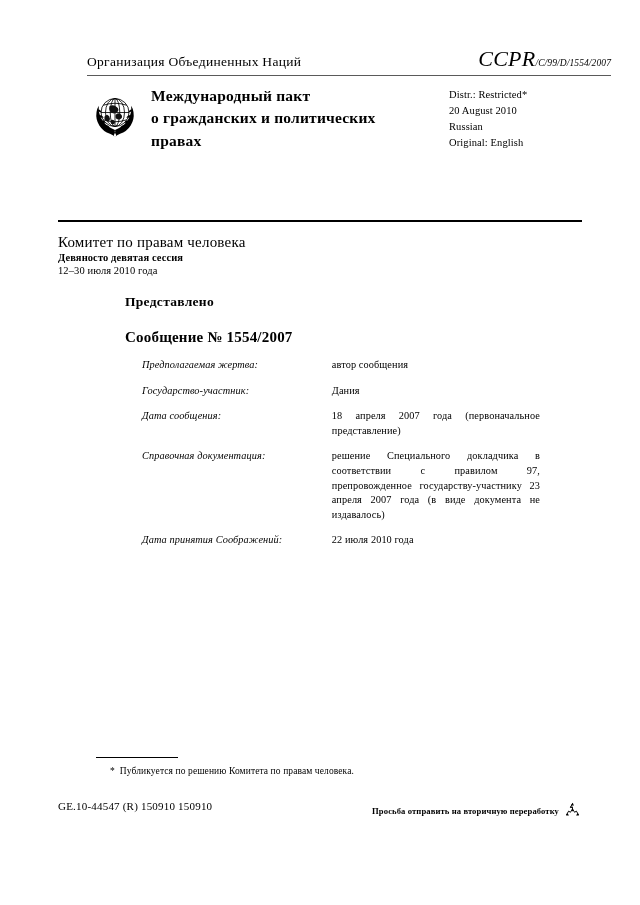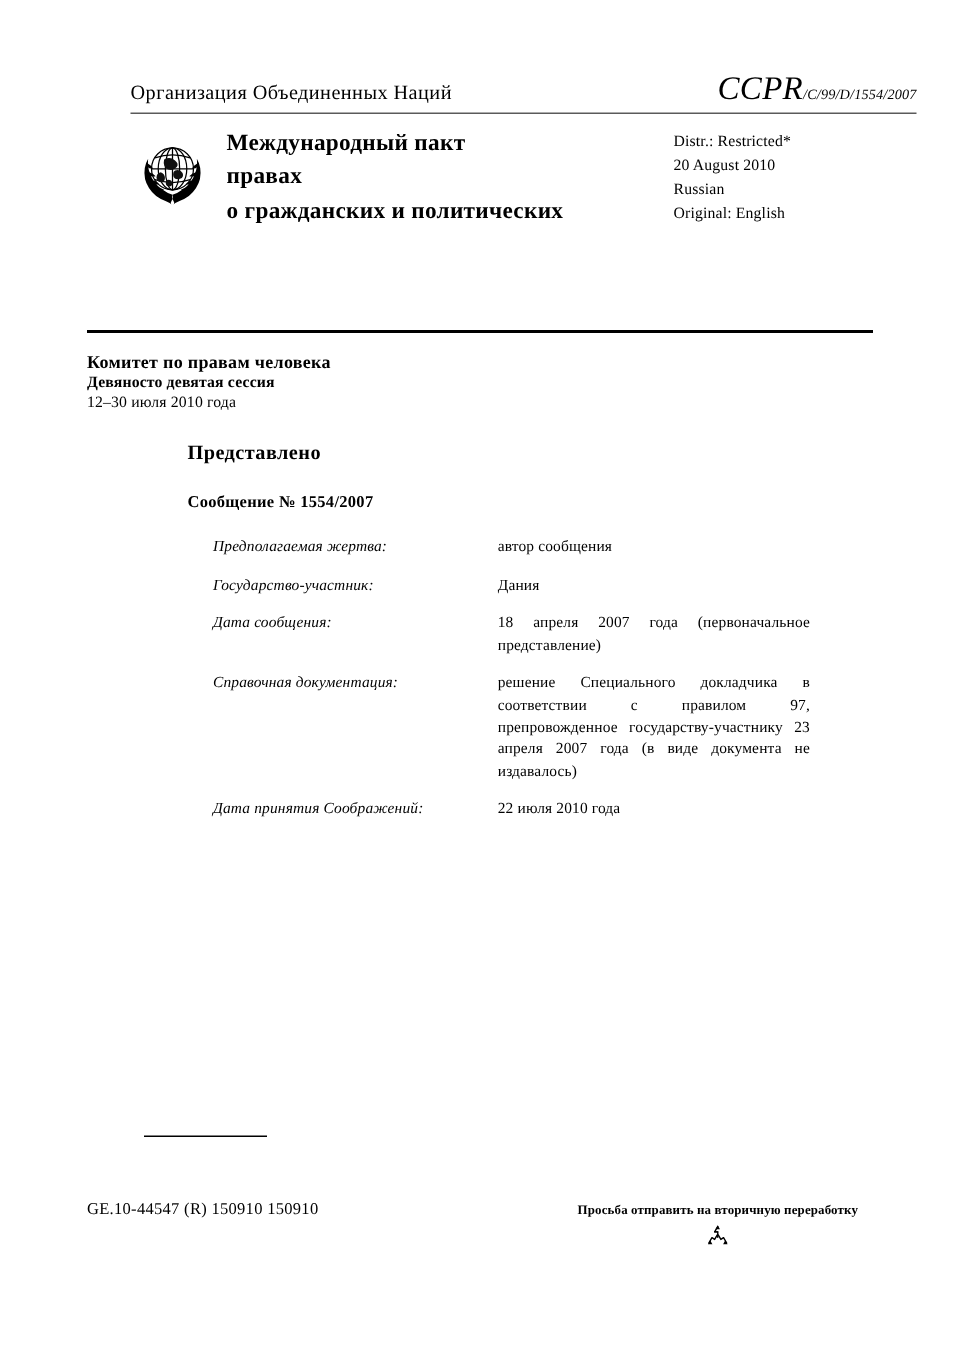--- a/index.html
+++ b/index.html
@@ -97,22 +97,22 @@
   }
 
   
   .committee {
     position: absolute;
     left: 58px;
     top: 234px;
     width: 430px;
   }
   .committee-name {
-    font-size: 12px;
-    font-weight: bold;
+    font-size: 15px;
+    font-weight: normal;
     letter-spacing: 0.2px;
   }
   .committee-session {
     font-size: 10.5px;
     font-weight: bold;
     letter-spacing: 0.1px;
     margin-top: 1px;
   }
   .committee-dates {
     font-size: 10.5px;
@@ -126,21 +126,21 @@
     left: 125px;
     top: 294px;
     font-size: 13.5px;
     font-weight: bold;
     letter-spacing: 0.3px;
   }
   .comm-number {
     position: absolute;
     left: 125px;
     top: 329px;
-    font-size: 11px;
+    font-size: 15px;
     font-weight: bold;
     letter-spacing: 0.2px;
   }
 
   
   .fields {
     position: absolute;
     left: 142px;
     top: 358px;
     width: 398px;
@@ -190,27 +190,26 @@
   .footer-code {
     position: absolute;
     left: 58px;
     top: 800px;
     font-size: 11px;
     letter-spacing: 0.2px;
     white-space: nowrap;
   }
   .footer-recycle {
     position: absolute;
-    right: 68px;
+    right: 58px;
     top: 801px;
     display: flex;
     align-items: center;
     gap: 4px;
     white-space: nowrap;
-    flex-direction: column;
   }
   .recycle-text {
     font-size: 8.6px;
     font-weight: bold;
     letter-spacing: 0.1px;
   }
   .recycle-mark {
     width: 19px;
     height: 19px;
     display: block;
@@ -261,22 +260,22 @@
             <path d="M79 36 q-4 2 -6 6 q5 0 8 -3 z"></path>
             <path d="M78 46 q-5 1 -8 5 q6 1 9 -2 z"></path>
             <path d="M75 56 q-5 0 -9 4 q6 2 10 -1 z"></path>
             <path d="M69 65 q-5 -1 -9 2 q5 3 10 1 z"></path>
             <path d="M61 72 q-5 -1 -9 2 q5 3 10 0 z"></path>
           </g>
         </svg>
       </span>
       <div class="pact-title">
         <div>Международный пакт</div>
+        <div>о гражданских и политических</div>
         <div>правах</div>
-        <div>о гражданских и политических</div>
       </div>
       <div class="distr-block">
         <div>Distr.: Restricted*</div>
         <div>20 August 2010</div>
         <div>Russian</div>
         <div>Original: English</div>
       </div>
     </div>
   </div>
 
@@ -310,20 +309,23 @@
         <td class="f-value">решение Специального докладчика в соответствии с правилом 97, препровожденное государству-участнику 23 апреля 2007 года (в виде документа не издавалось)</td>
       </tr>
       <tr>
         <td class="f-label">Дата принятия Соображений:</td>
         <td class="f-value">22 июля 2010 года</td>
       </tr>
     </tbody>
   </table>
 
   <div class="footnote-rule"></div>
+  <div class="footnote">
+    <span class="star">*</span><span>Публикуется по решению Комитета по правам человека.</span>
+  </div>
 
   <div class="footer-code">GE.10-44547  (R)  150910  150910</div>
   <div class="footer-recycle">
     <span class="recycle-text">Просьба отправить на вторичную переработку</span>
     <span>
       <svg class="recycle-mark" viewBox="0 0 64 64" xmlns="http://www.w3.org/2000/svg" aria-hidden="true">
         <g fill="none" stroke="#000000" stroke-width="3.2" stroke-linejoin="round" stroke-linecap="round">
           <path d="M32 9 L25 21 L32 21 L32 33"></path>
           <path d="M25 21 L32 21"></path>
           <path d="M12 46 L19 34 L25 38 L31 28"></path>

